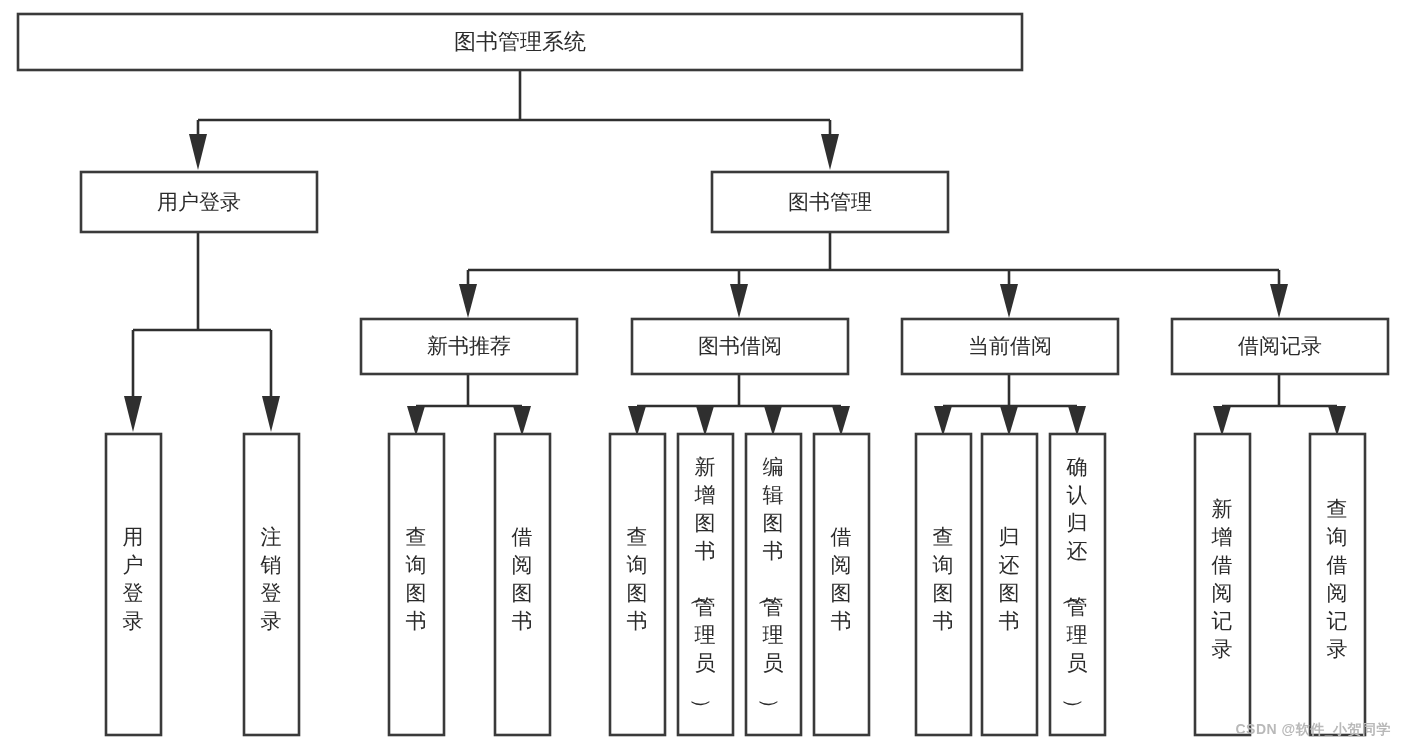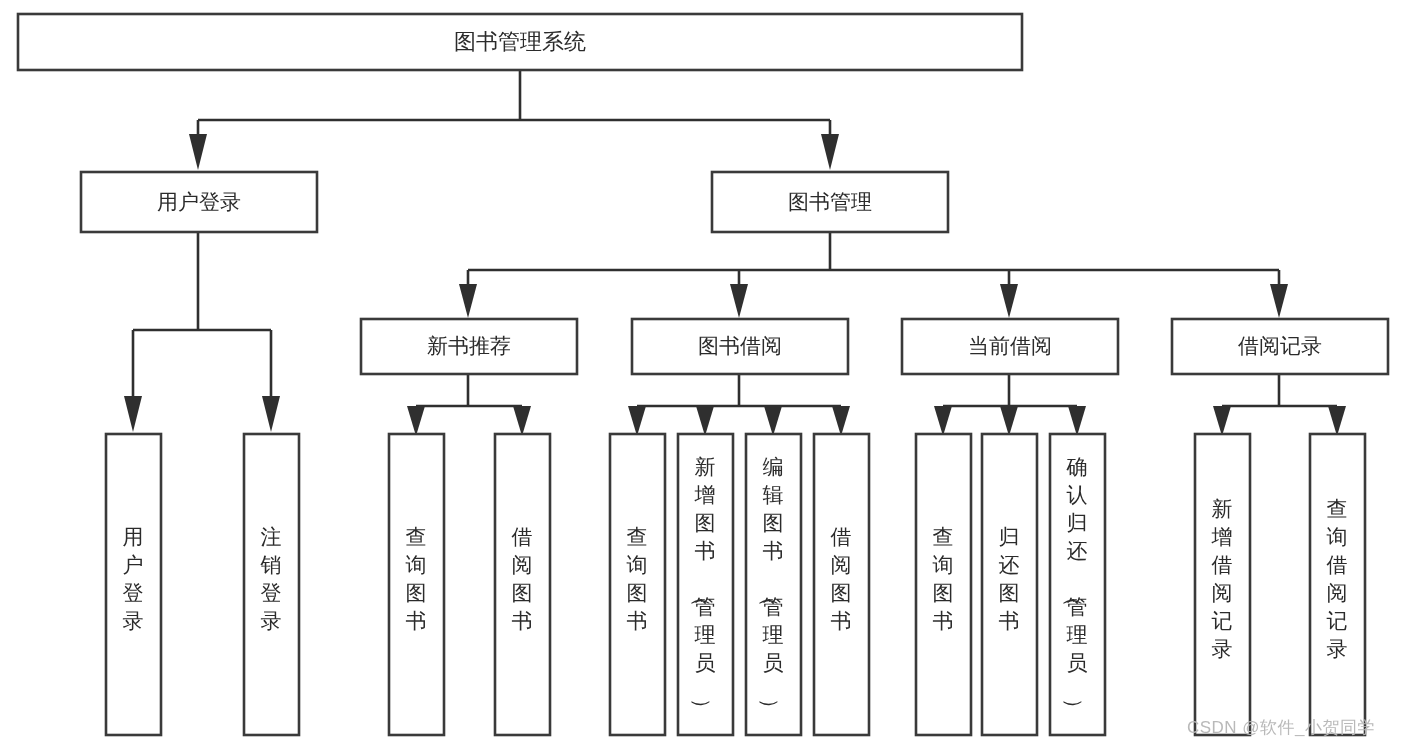--- a/index.html
+++ b/index.html
@@ -53,28 +53,29 @@
     font-size: 22px;
   }
   .vert-label {
     font-family: "Liberation Sans", "DejaVu Sans", sans-serif;
     fill: #2b2b2b;
     font-size: 21px;
     text-anchor: middle;
   }
   .watermark {
     position: absolute;
-    right: 30px;
+    right: 14px;
     bottom: 8px;
     font-family: "Liberation Sans", "DejaVu Sans", sans-serif;
-    font-size: 17px;
+    font-size: 14px;
     color: #b9b9b9;
     letter-spacing: 0.5px;
     white-space: nowrap;
     user-select: none;
+    font-weight: bold;
   }
 </style>
 </head>
 <body>
 
 <div id="diagram-root">
   <svg class="flow" viewBox="0 0 1405 747" xmlns="http://www.w3.org/2000/svg">
 
     <g>
 

